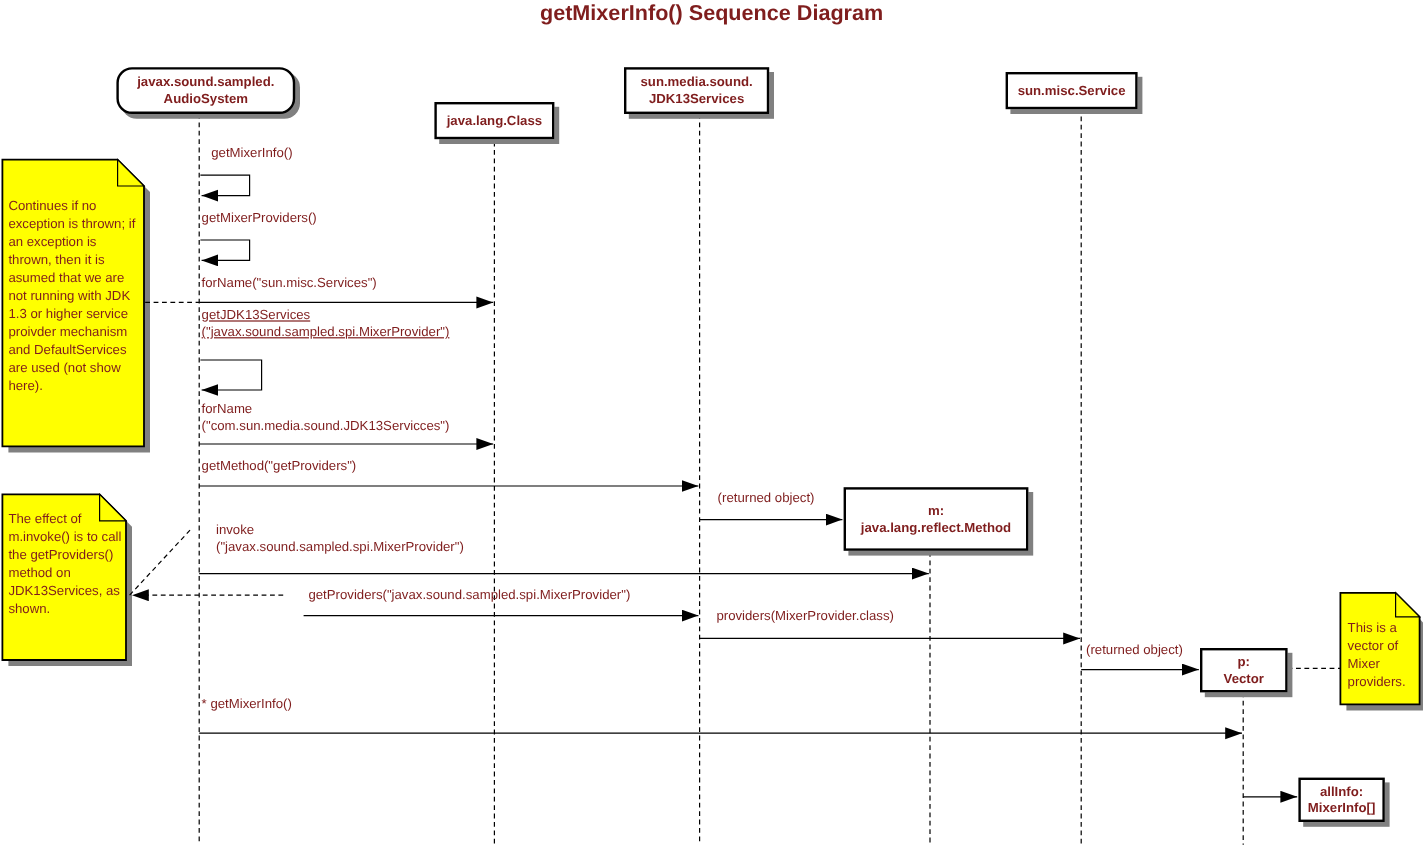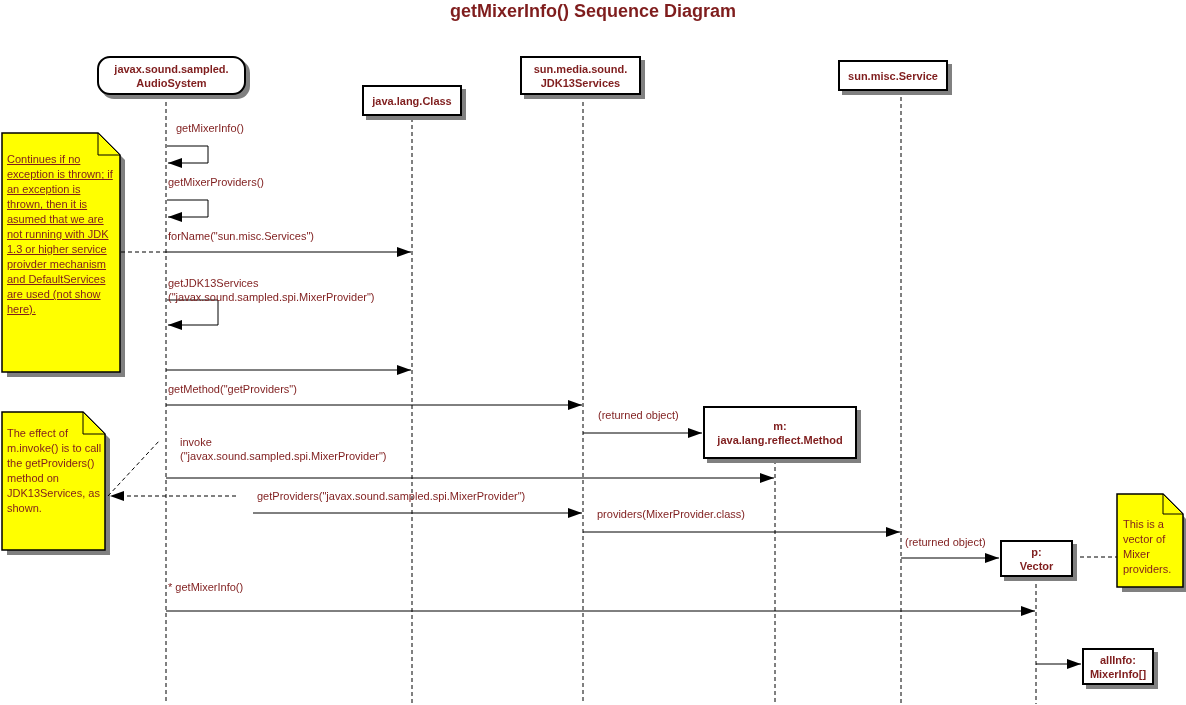--- a/index.html
+++ b/index.html
@@ -93,28 +93,30 @@
   <div class="objbox" style="left:703px;top:406px;width:154px;height:53px;">m:
 java.lang.reflect.Method</div>
   <div class="objbox" style="left:1000px;top:540px;width:73px;height:37px;">p:
 Vector</div>
   <div class="objbox" style="left:1082px;top:648px;width:72px;height:37px;">allInfo:
 MixerInfo[]</div>
 
   <div class="msg-label" style="left:176px;top:121px;">getMixerInfo()</div>
   <div class="msg-label" style="left:168px;top:175px;">getMixerProviders()</div>
   <div class="msg-label" style="left:168px;top:229px;">forName("sun.misc.Services")</div>
-  <div class="msg-label" style="left:168px;top:276px;">getJDK13Services
+  <div class="msg-label" style="left:168px;top:256px;text-decoration:underline;">getJDK13Services
 ("javax.sound.sampled.spi.MixerProvider")</div>
+  <div class="msg-label" style="left:168px;top:334px;">forName
+("com.sun.media.sound.JDK13Servicces")</div>
   <div class="msg-label" style="left:168px;top:382px;">getMethod("getProviders")</div>
   <div class="msg-label" style="left:598px;top:408px;">(returned object)</div>
   <div class="msg-label" style="left:168px;top:435px;margin-left:12px;">invoke
 ("javax.sound.sampled.spi.MixerProvider")</div>
   <div class="msg-label" style="left:257px;top:489px;">getProviders("javax.sound.sampled.spi.MixerProvider")</div>
   <div class="msg-label" style="left:597px;top:507px;">providers(MixerProvider.class)</div>
   <div class="msg-label" style="left:905px;top:535px;">(returned object)</div>
   <div class="msg-label" style="left:168px;top:580px;">* getMixerInfo()</div>
 
-  <div class="note-text" style="left:7px;top:152px;width:111px;text-decoration:underline;">Continues if no exception is thrown; if an exception is thrown, then it is asumed that we are not running with JDK 1.3 or higher service proivder mechanism and DefaultServices are used (not show here).</div>
+  <div class="note-text" style="left:7px;top:165px;width:111px;">Continues if no exception is thrown; if an exception is thrown, then it is asumed that we are not running with JDK 1.3 or higher service proivder mechanism and DefaultServices are used (not show here).</div>
   <div class="note-text" style="left:7px;top:426px;width:95px;">The effect of m.invoke() is to call the getProviders() method on JDK13Services, as shown.</div>
   <div class="note-text" style="left:1123px;top:517px;width:57px;">This is a vector of Mixer providers.</div>
 
 </div>
 
 </body></html>

